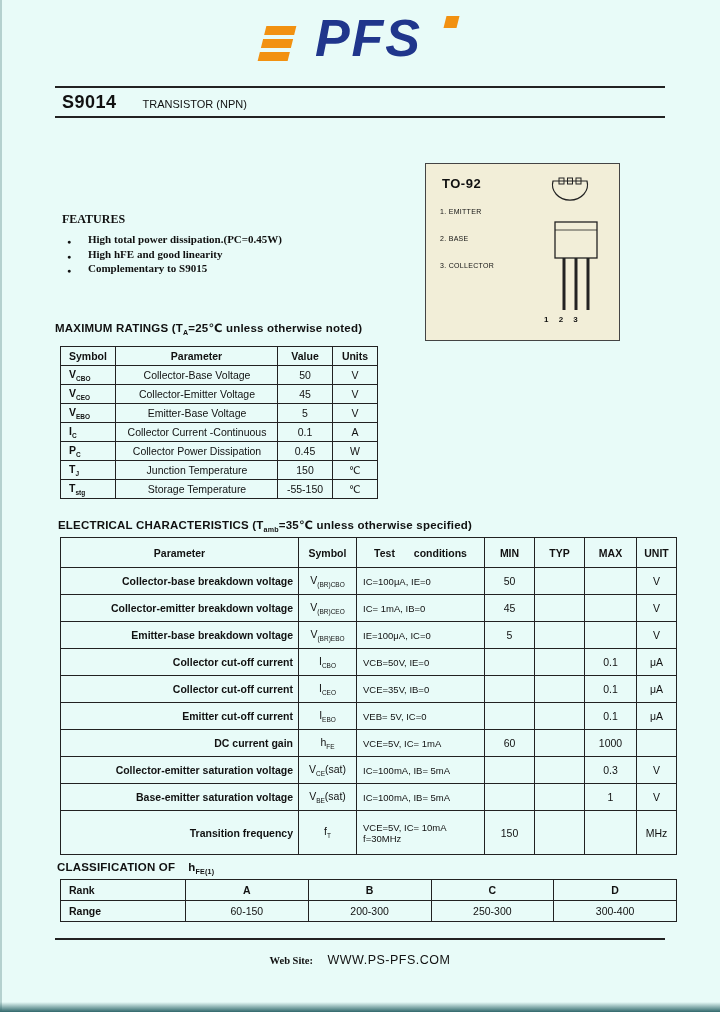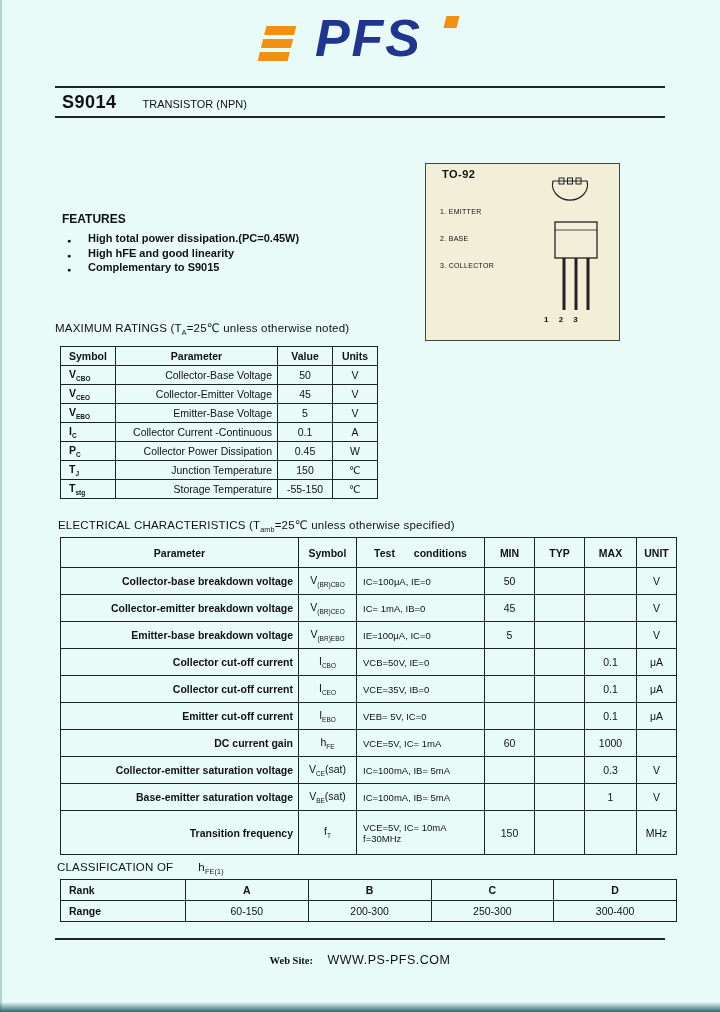--- a/index.html
+++ b/index.html
@@ -17,54 +17,54 @@
   .rule { position:absolute; left:55px; width:610px; background:#222; height:2px; }
   #rule-logo { top:86px; }
   #rule-title { top:116px; height:1.5px; }
   #rule-foot { top:938px; height:1.5px; }
 
   .title-row { position:absolute; left:62px; top:92px; display:flex; align-items:baseline; }
   .part { font-size:18px; font-weight:bold; letter-spacing:.5px; }
   .subtitle { font-size:11px; margin-left:26px; }
 
   
-  .features { position:absolute; left:62px; top:212px; width:350px; }
+  .features { position:absolute; left:62px; top:212px; width:350px;font-family:Liberation Serif, serif; }
   .features-heading { font-size:12px; font-weight:bold; margin-bottom:5px; }
   .features ul { list-style:none; }
   .features li { font-size:11px; font-weight:bold; line-height:14.5px; padding-left:26px; position:relative; }
   .features li::before { content:"●"; position:absolute; left:5px; top:3px; font-size:7px; }
 
   
   .pkg { position:absolute; left:425px; top:163px; width:195px; height:178px; border:1px solid #444; background:#f2eed8; }
-  .pkg-name { position:absolute; left:16px; top:4px; font-size:11px; font-weight:bold; letter-spacing:.5px; }
+  .pkg-name { position:absolute; left:16px; top:12px; font-size:13px; font-weight:bold; letter-spacing:.5px; }
   .pkg-pins { position:absolute; left:14px; top:44px; font-size:7px; letter-spacing:.3px; }
   .pkg-pins div { margin-bottom:20px; }
   .pkg-top { position:absolute; left:120px; top:8px; }
   .pkg-front { position:absolute; left:118px; top:56px; }
   .pkg-nums { position:absolute; left:118px; top:151px; width:64px; font-size:8px; letter-spacing:4px; font-weight:bold; }
 
   
-  .sec-h { position:absolute; font-size:11.5px; font-weight:normal; letter-spacing:.2px; }
+  .sec-h { position:absolute; font-size:11.5px; font-weight:bold; letter-spacing:.2px; }
   #mrH { left:55px; top:321px; }
   #ecH { left:58px; top:518px; }
   #clH { left:57px; top:861px; }
-  #clH .sym { margin-left:25px; }
+  #clH .sym { margin-left:13px; }
   sub { font-size:.62em; }
 
   
   table { border-collapse:collapse; position:absolute; table-layout:fixed; }
   th, td { border:1px solid #222; font-size:10.5px; padding:0 5px; overflow:hidden; }
   th { font-weight:bold; text-align:center; }
 
   #maxTable { left:60px; top:346px; width:317px; }
   #maxTable th { height:19px; }
   #maxTable td { height:19px; }
   .c-sym { width:55px; } .c-par { width:162px; } .c-val { width:55px; } .c-uni { width:45px; }
   .sym-cell { font-weight:bold; text-align:left; padding-left:8px; }
-  .par-cell { text-align:right; padding-left:6px; }
+  .par-cell { text-align:center; padding-left:6px; }
   .val-cell, .uni-cell { text-align:center; }
 
   #elecTable { left:60px; top:537px; width:616px; }
   #elecTable th { height:30px; }
   .th-cond { word-spacing:16px; }
   .ec-par { width:238px; } .ec-sym { width:58px; } .ec-cond { width:128px; }
   .ec-min { width:50px; } .ec-typ { width:50px; } .ec-max { width:52px; } .ec-uni { width:40px; }
   tr.r td { height:27px; }
   tr.r-tall td { height:44px; }
   .e-par { font-weight:bold; text-align:right; padding-left:8px; }
@@ -202,21 +202,21 @@
     <tr>
       <td class="sym-cell"><span>T</span><sub>stg</sub></td>
       <td class="par-cell">Storage Temperature</td>
       <td class="val-cell">-55-150</td>
       <td class="uni-cell">℃</td>
     </tr>
   </tbody>
     </table>
 
   <div class="sec-h" id="ecH">
-    <span>ELECTRICAL CHARACTERISTICS (T</span><sub>amb</sub><span>=25℃ unless otherwise specified)</span>
+    <span>ELECTRICAL CHARACTERISTICS (T</span><sub>amb</sub><span>=35℃ unless otherwise specified)</span>
   </div>
 
   <table id="elecTable">
     <colgroup>
         <col class="ec-par">
         <col class="ec-sym">
         <col class="ec-cond">
         <col class="ec-min">
         <col class="ec-typ">
         <col class="ec-max">

